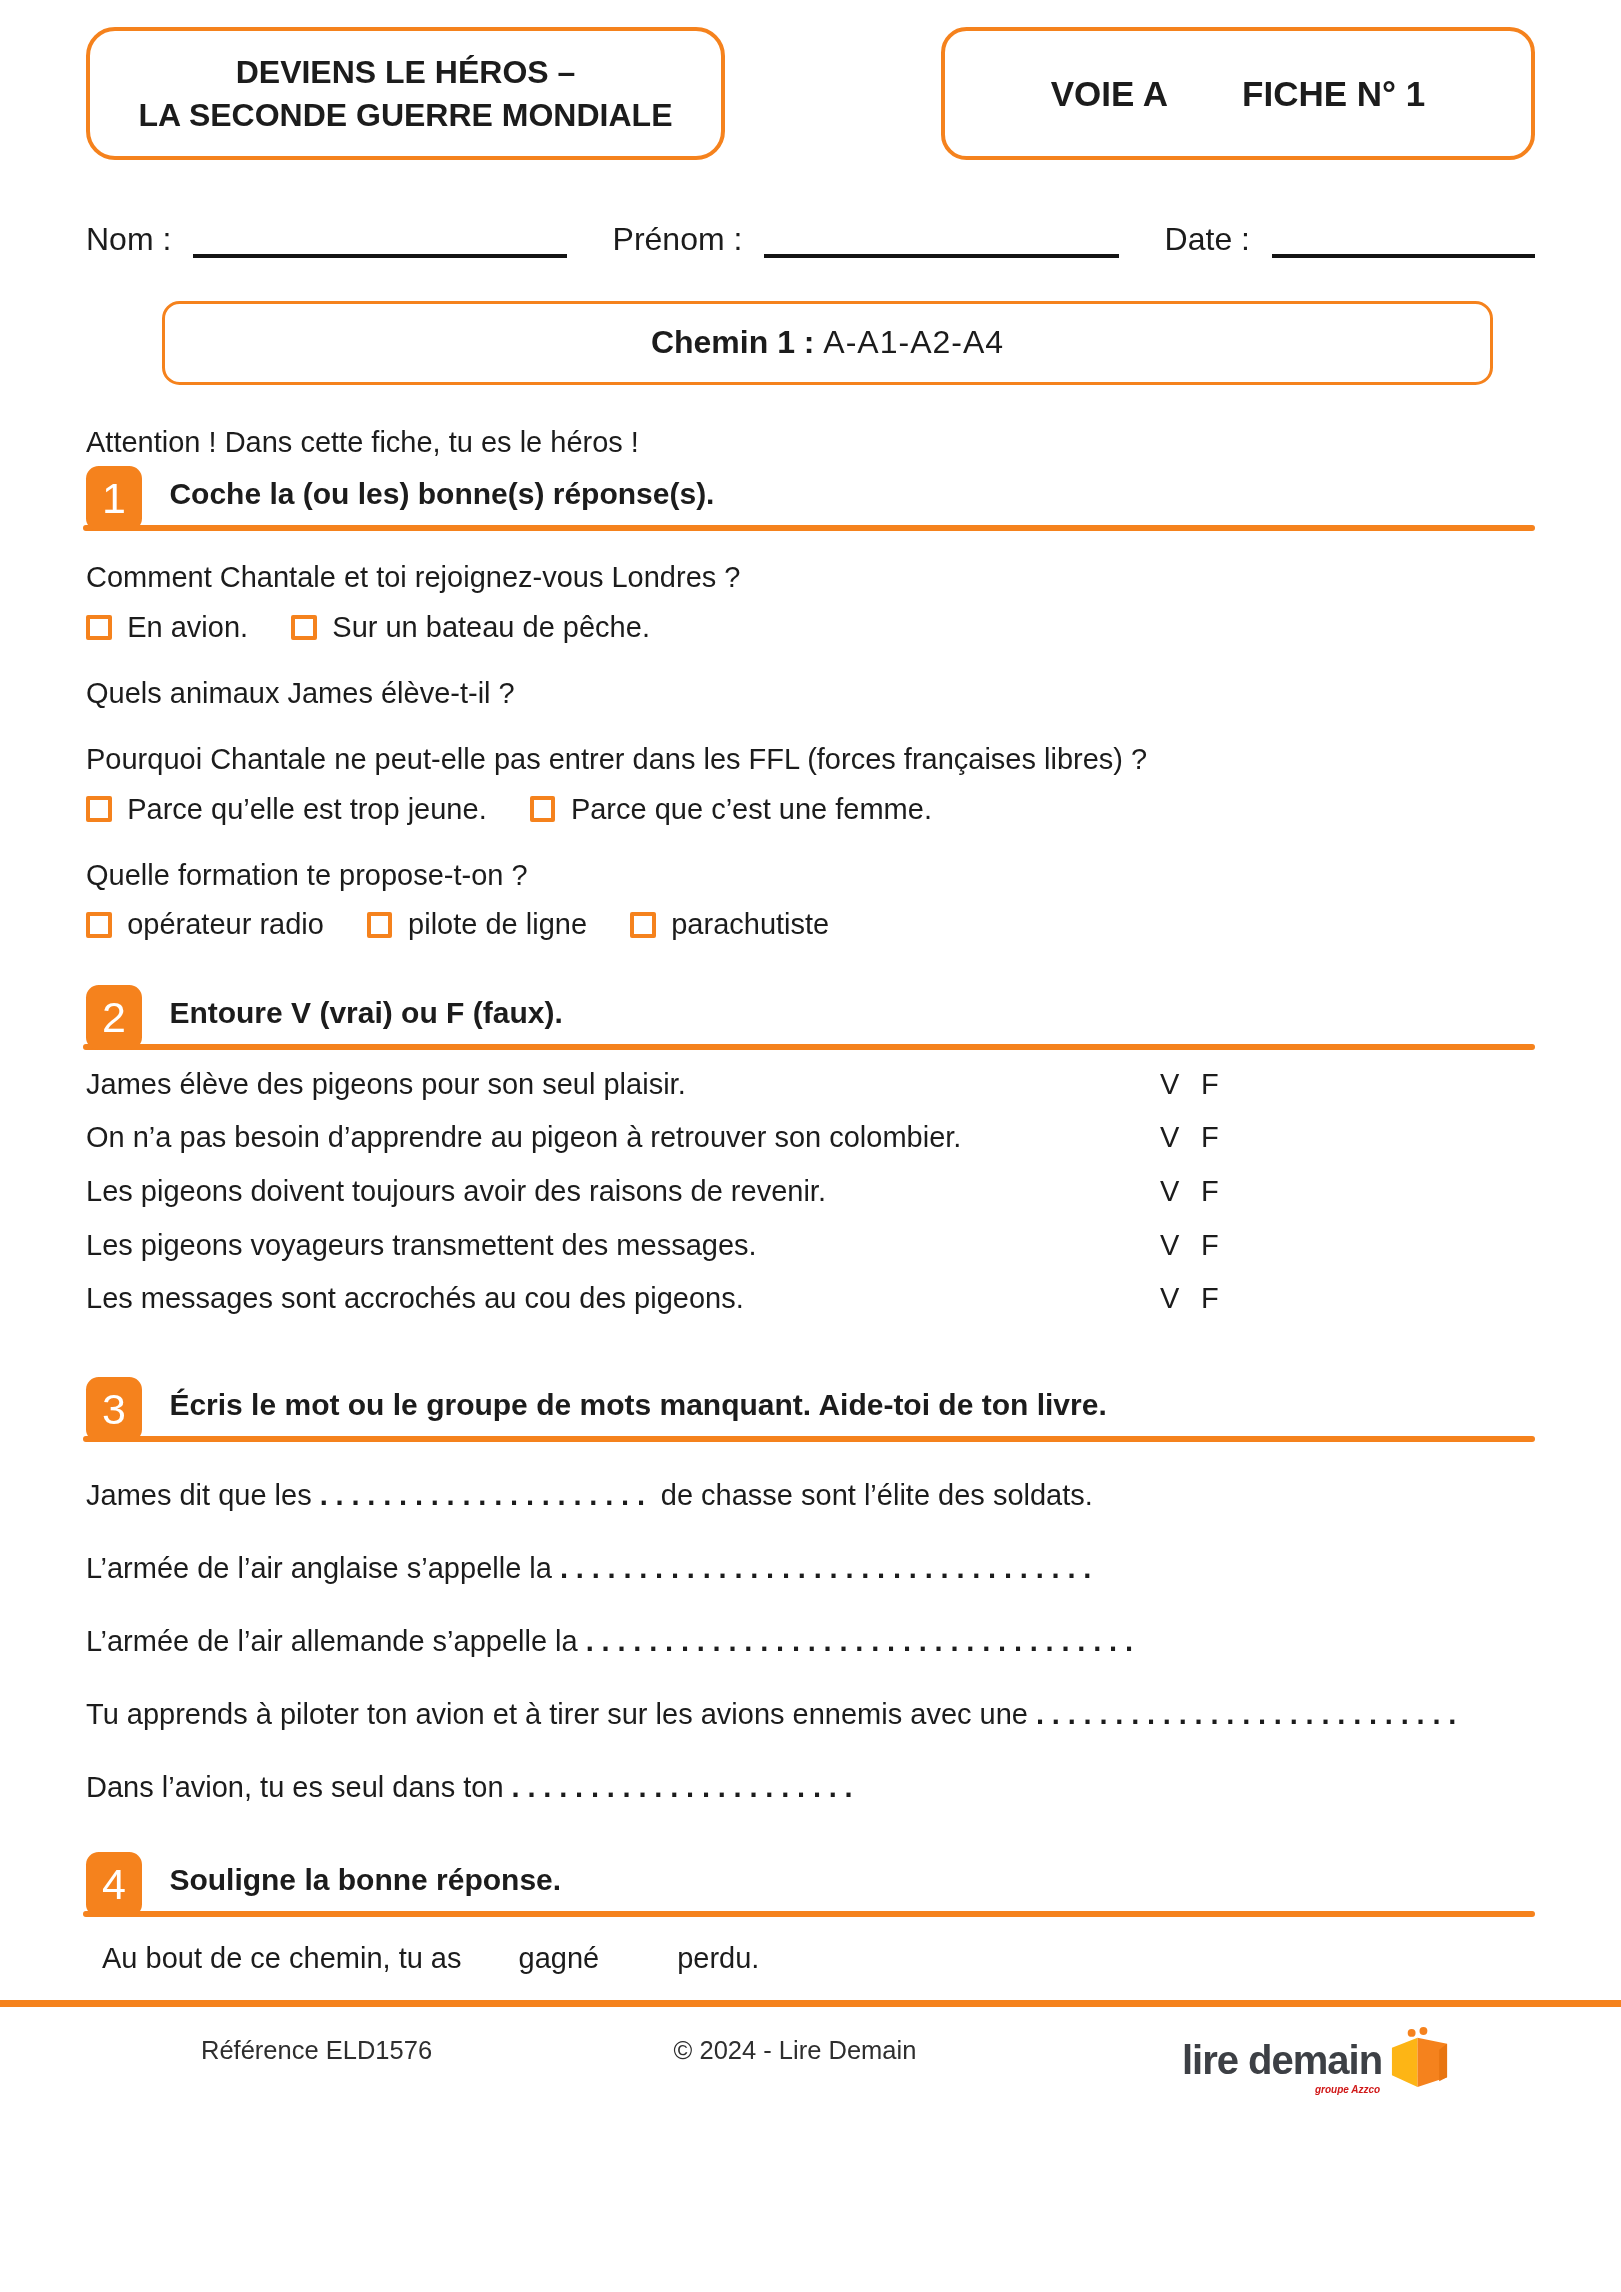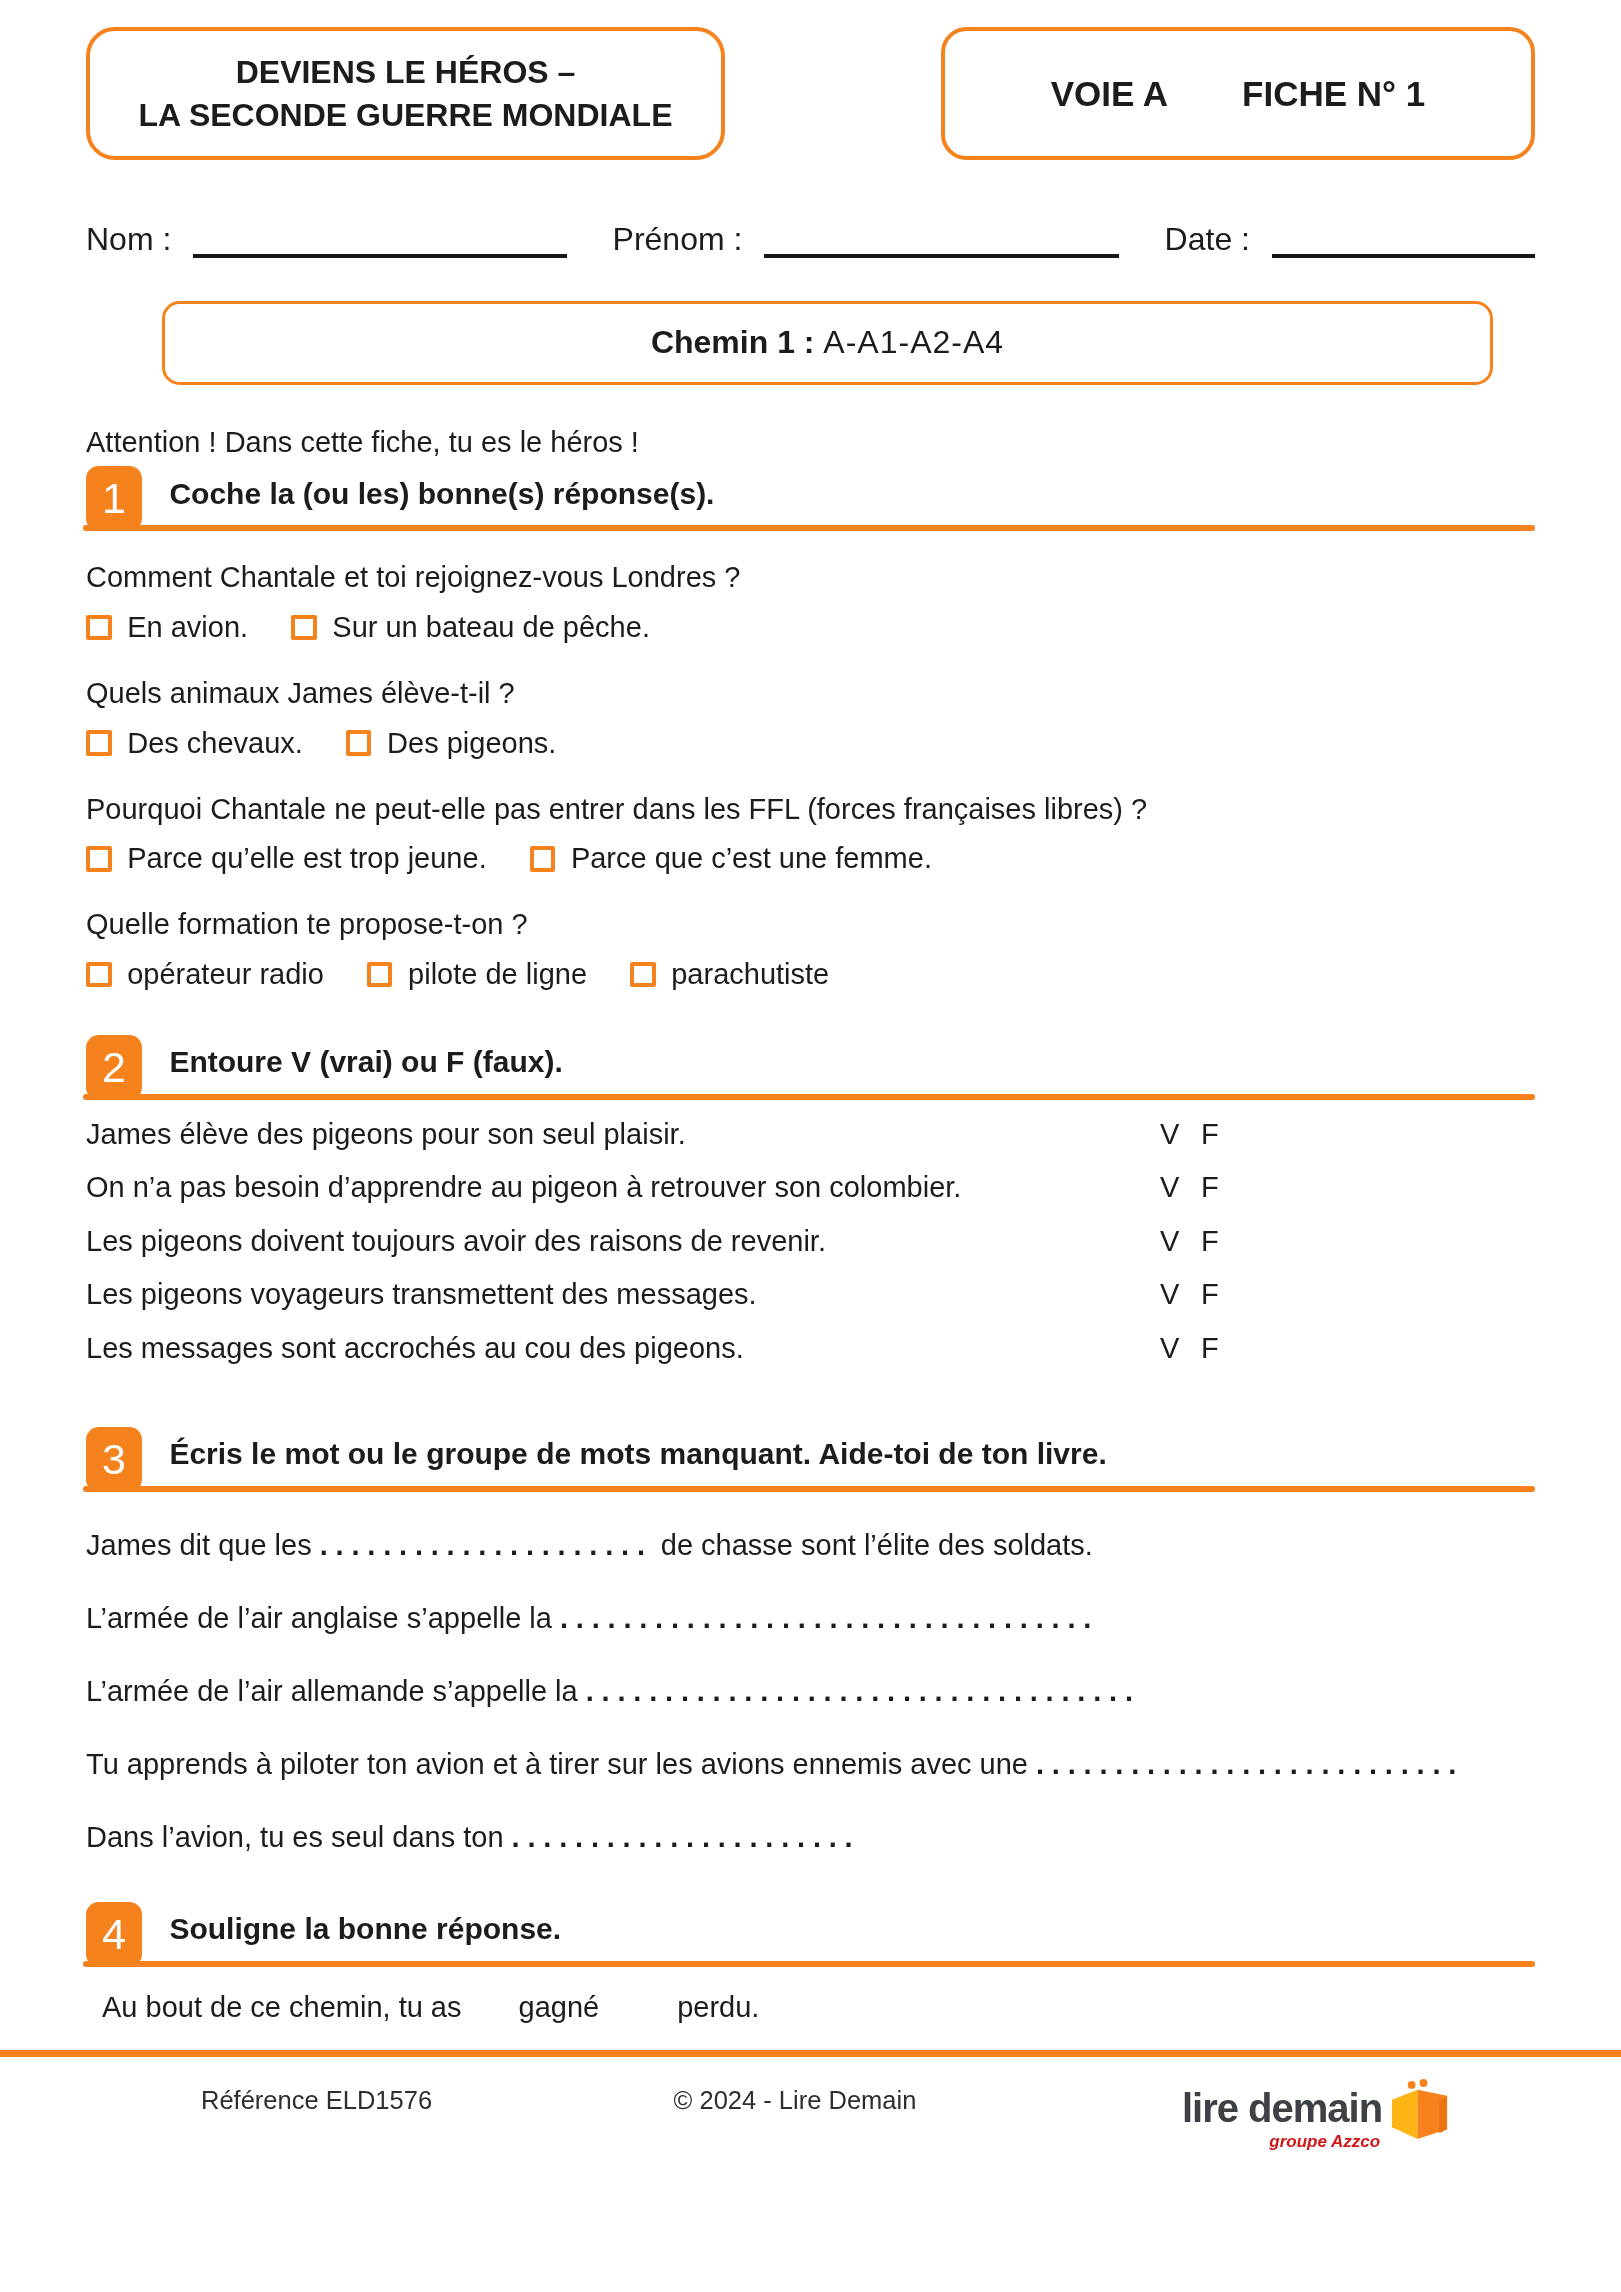--- a/index.html
+++ b/index.html
@@ -86,21 +86,21 @@
   .e4-opt2{margin-left:78px;}
 
   
   .footer-rule{margin-left:-86px;margin-top:25.5px;width:1621px;height:6.9px;background:var(--orange);}
   .footer-row{margin-top:29px;display:flex;align-items:flex-start;padding-left:115px;padding-right:84px;font-size:25.5px;color:#2e2e2e;}
   .footer-ref{flex:none;}
   .footer-copy{flex:1;text-align:center;}
   .footer-logo{flex:none;display:flex;align-items:center;margin-left:24px;}
   .logo-textcol{display:flex;flex-direction:column;align-items:flex-end;margin-top:2px;}
   .logo-main{font-weight:bold;font-size:40px;color:#3d4045;letter-spacing:-1px;line-height:1;}
-  .logo-sub{font-size:17px;color:#d01818;font-weight:bold;font-style:italic;margin-top:3.9px;margin-right:2px;}
+  .logo-sub{font-size:10px;color:#d01818;font-weight:bold;font-style:italic;margin-top:3.9px;margin-right:2px;}
   .logo-book{margin-left:5.9px;margin-top:-9.8px;}
 
   .mt-s2{margin-top:37px;}
   .mt-s3{margin-top:55px;}
   .mt-s4{margin-top:41px;}
 </style>
 </head>
 <body>
 
 <div class="page">
@@ -149,30 +149,20 @@
       <span class="cbx"></span>
       <span>En avion.</span>
     </div>
     <div class="opt">
       <span class="cbx"></span>
       <span>Sur un bateau de pêche.</span>
     </div>
   </div>
 
   <div class="q">Quels animaux James élève-t-il ?</div>
-  <div class="opts">
-    <div class="opt">
-      <span class="cbx"></span>
-      <span>Des chevaux.</span>
-    </div>
-    <div class="opt">
-      <span class="cbx"></span>
-      <span>Des pigeons.</span>
-    </div>
-  </div>
 
   <div class="q">Pourquoi Chantale ne peut-elle pas entrer dans les FFL (forces françaises libres) ?</div>
   <div class="opts">
     <div class="opt">
       <span class="cbx"></span>
       <span>Parce qu’elle est trop jeune.</span>
     </div>
     <div class="opt">
       <span class="cbx"></span>
       <span>Parce que c’est une femme.</span>

